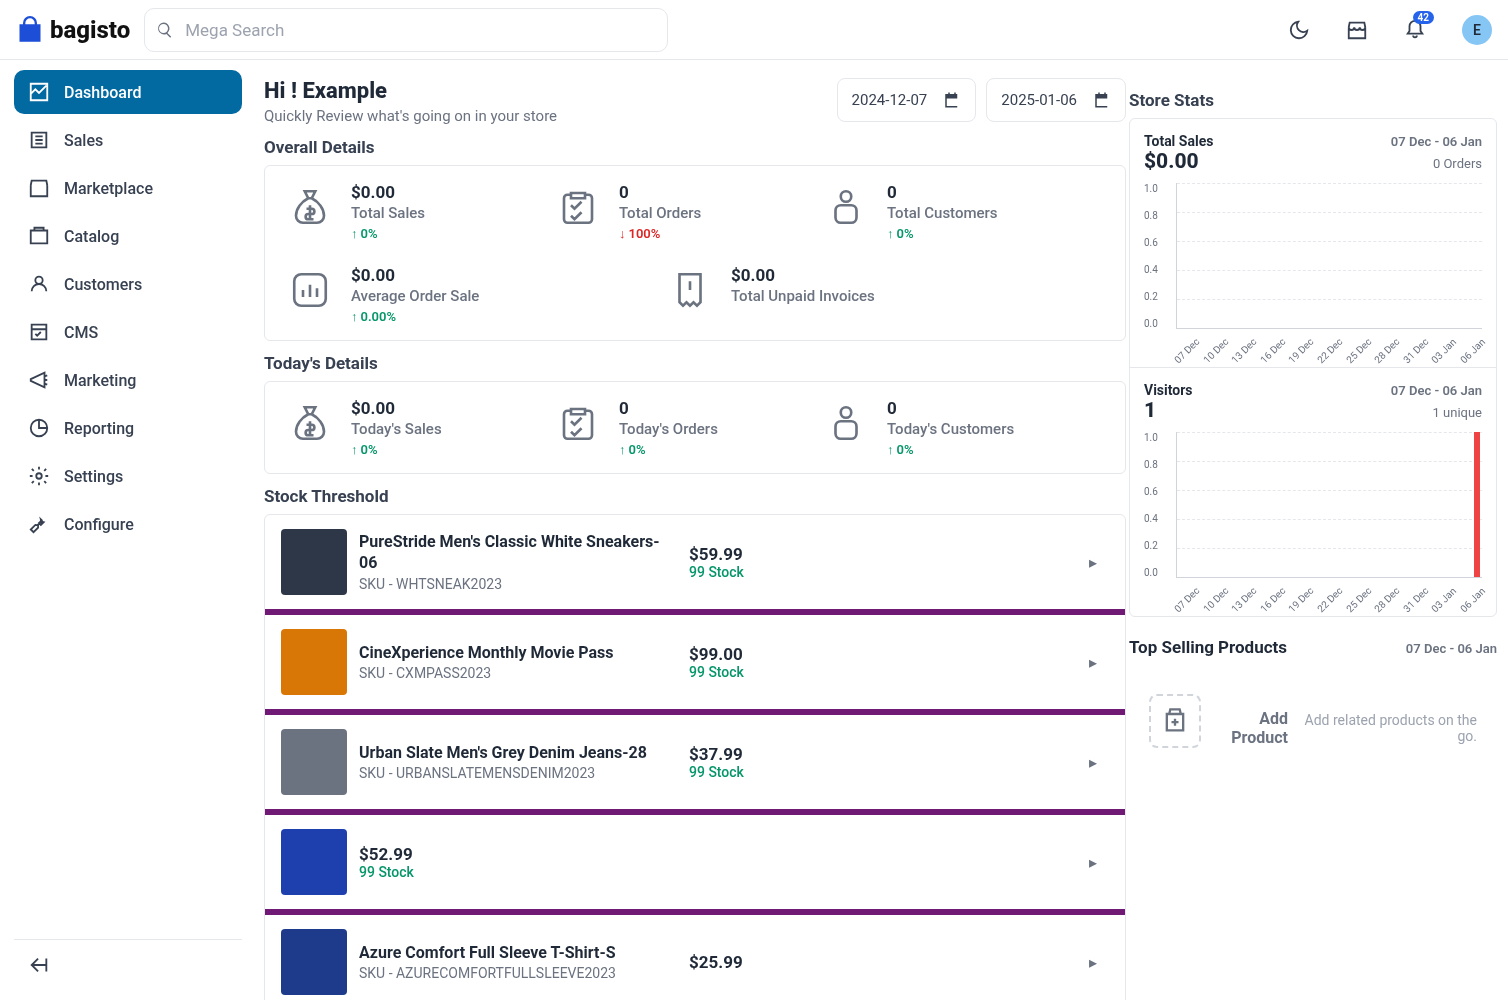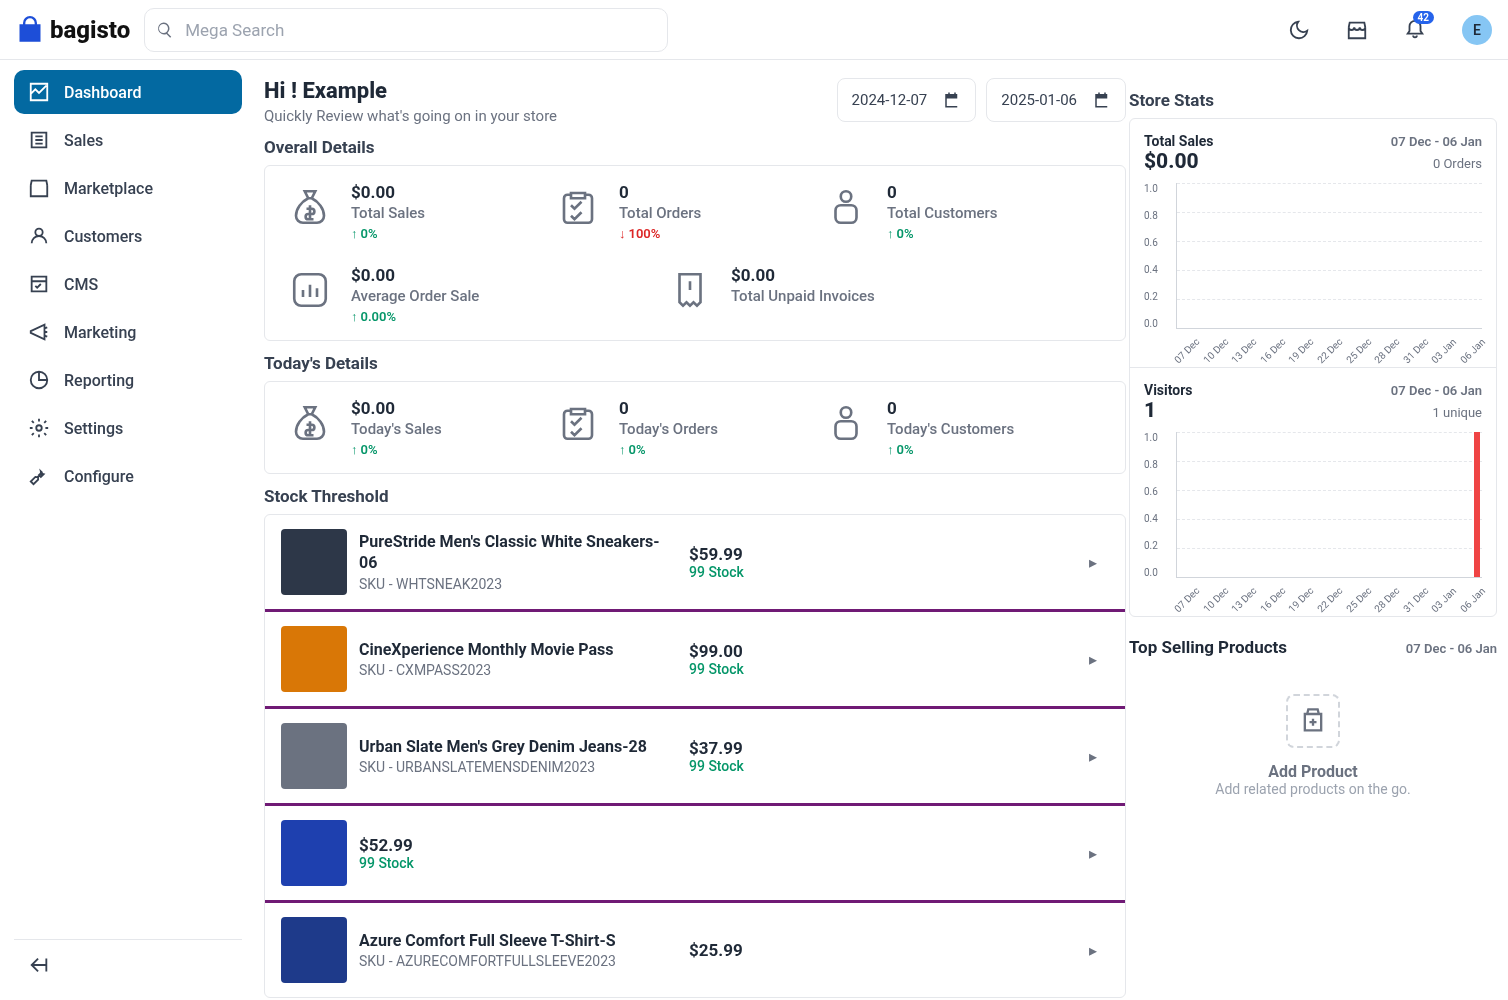--- a/index.html
+++ b/index.html
@@ -34,21 +34,21 @@
 .card{border:1px solid #e5e7eb;border-radius:6px;background:#fff}
 .statgrid{display:flex;flex-wrap:wrap;padding:16px 20px;gap:24px 28px}
 .stat{display:flex;gap:16px;align-items:flex-start;min-width:240px}
 .stat .ico{width:50px;height:50px;color:#6b7280;display:flex;align-items:center;justify-content:center}
 .stat .val{font-size:17px;font-weight:700;color:#1f2937}
 .stat .lbl{font-size:15px;color:#6b7280;margin-top:2px;font-weight:500}
 .stat .delta{font-size:13px;margin-top:4px;font-weight:600;display:flex;align-items:center;gap:3px}
 .up{color:#059669}
 .down{color:#dc2626}
 .stockgrid{}
-.stockrow{display:flex;align-items:center;padding:14px 16px;border-bottom:3px solid #701a75;gap:12px}
+.stockrow{display:flex;align-items:center;padding:14px 16px;border-bottom:6px solid #701a75;gap:12px}
 .stockrow:last-child{border-bottom:none}
 .thumb{width:66px;height:66px;background:#e5e7eb;border-radius:4px;flex-shrink:0;display:flex;align-items:center;justify-content:center;color:#9ca3af;font-size:10px;overflow:hidden}
 .stockinfo{width:318px}
 .stockinfo .nm{font-weight:700;font-size:16px;color:#1f2937;line-height:1.3}
 .stockinfo .sku{font-size:14px;color:#6b7280;margin-top:2px}
 .stockprice{font-weight:700;font-size:17px;color:#1f2937}
 .stockqty{color:#059669;font-size:14px;font-weight:500}
 .stockarrow{margin-left:auto;color:#6b7280;padding:0 12px}
 .storebox{border:1px solid #e5e7eb;border-radius:6px;padding:14px}
 .sb-hdr{display:flex;justify-content:space-between;align-items:baseline}
@@ -59,21 +59,21 @@
 .chartbox{margin-top:10px;height:170px;position:relative}
 .chart-y{position:absolute;left:0;top:0;bottom:24px;width:28px;display:flex;flex-direction:column;justify-content:space-between;font-size:10px;color:#6b7280;text-align:left}
 .chart-area{position:absolute;left:32px;right:0;top:0;bottom:24px;border-left:1px solid #d1d5db;border-bottom:1px solid #d1d5db}
 .gridline{position:absolute;left:0;right:0;border-top:1px dashed #e5e7eb}
 .chart-x{position:absolute;left:32px;right:0;bottom:-14px;display:flex;justify-content:space-between;font-size:10px;color:#6b7280}
 .chart-x span{transform:rotate(-45deg);transform-origin:left center;white-space:nowrap;width:20px}
 .redbar{position:absolute;right:2px;bottom:0;width:6px;height:100%;background:#ef4444}
 .tp-hdr{display:flex;justify-content:space-between;align-items:baseline;margin:20px 0 7px}
 .tp-hdr .ttl{font-size:17px;font-weight:700}
 .tp-hdr .rng{font-size:13px;color:#6b7280;font-weight:600}
-.emptybox{display:flex;flex-direction:column;align-items:center;padding:30px 20px;text-align:right}
+.emptybox{display:flex;align-items:center;padding:30px 20px;text-align:right}
 .emptybox .eico{width:54px;height:54px;border:2px dashed #d1d5db;border-radius:8px;display:flex;align-items:center;justify-content:center;color:#6b7280;margin-bottom:14px}
 .emptybox .ettl{font-weight:700;font-size:16px;color:#6b7280}
 .emptybox .esub{font-size:14px;color:#9ca3af}
 svg{display:block}
 .divider{height:1px;background:#e5e7eb;margin:14px -14px}
 </style>
 </head>
 <body>
 
 <div class="topbar">
@@ -126,20 +126,26 @@
         <span>Sales</span>
       </div>
     <div class="nav-item">
         <svg viewBox="0 0 24 24">
           <path fill="none" stroke="currentColor" stroke-width="2" d="M3 9l1-5h16l1 5M3 9v12h18V9"></path>
         </svg>
         <span>Marketplace</span>
       </div>
     <div class="nav-item">
         <svg viewBox="0 0 24 24">
+          <path fill="none" stroke="currentColor" stroke-width="2" d="M3 6h18v14H3zM7 6V3h10v3"></path>
+        </svg>
+        <span>Catalog</span>
+      </div>
+    <div class="nav-item">
+        <svg viewBox="0 0 24 24">
           <path fill="none" stroke="currentColor" stroke-width="2" d="M12 12a4 4 0 100-8 4 4 0 000 8zm-8 8a8 8 0 0116 0"></path>
         </svg>
         <span>Customers</span>
       </div>
     <div class="nav-item">
         <svg viewBox="0 0 24 24">
           <path fill="none" stroke="currentColor" stroke-width="2" d="M4 4h16v16H4zM4 9h16M8 14l2 2 4-4"></path>
         </svg>
         <span>CMS</span>
       </div>

